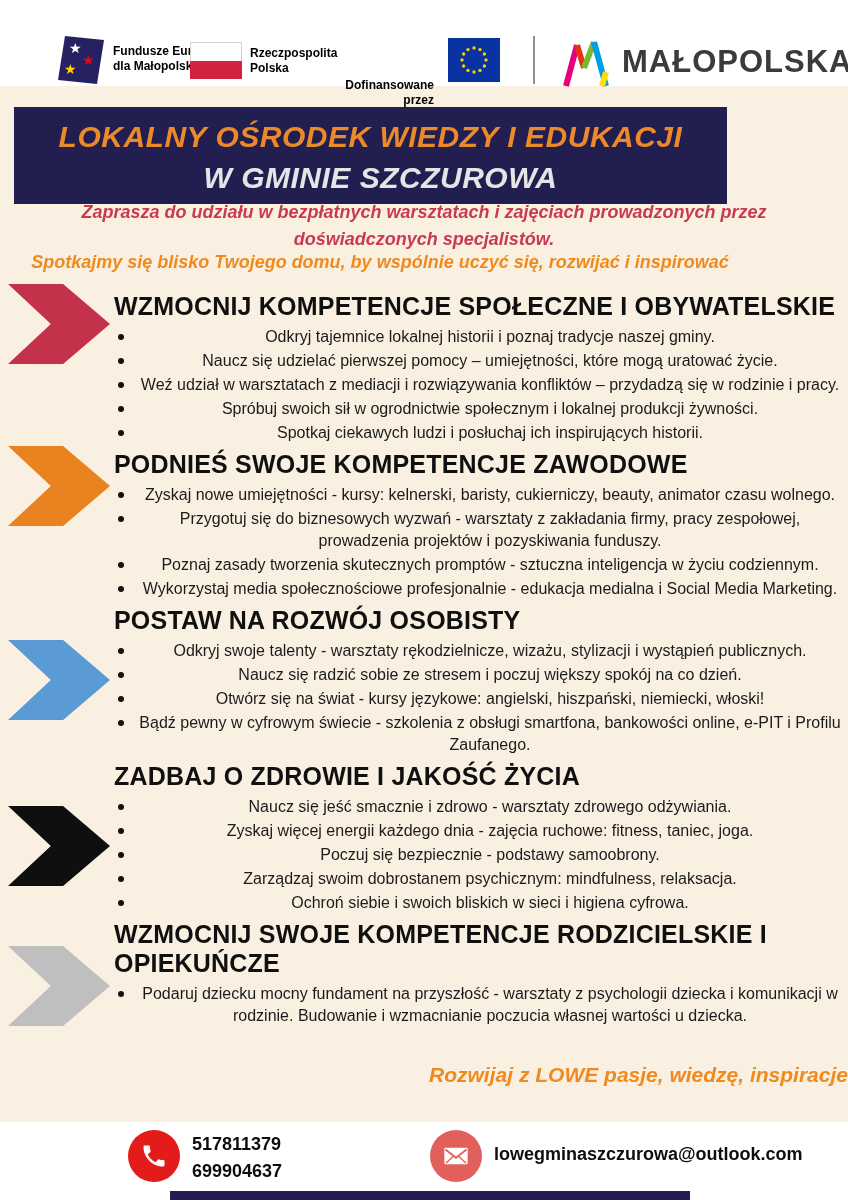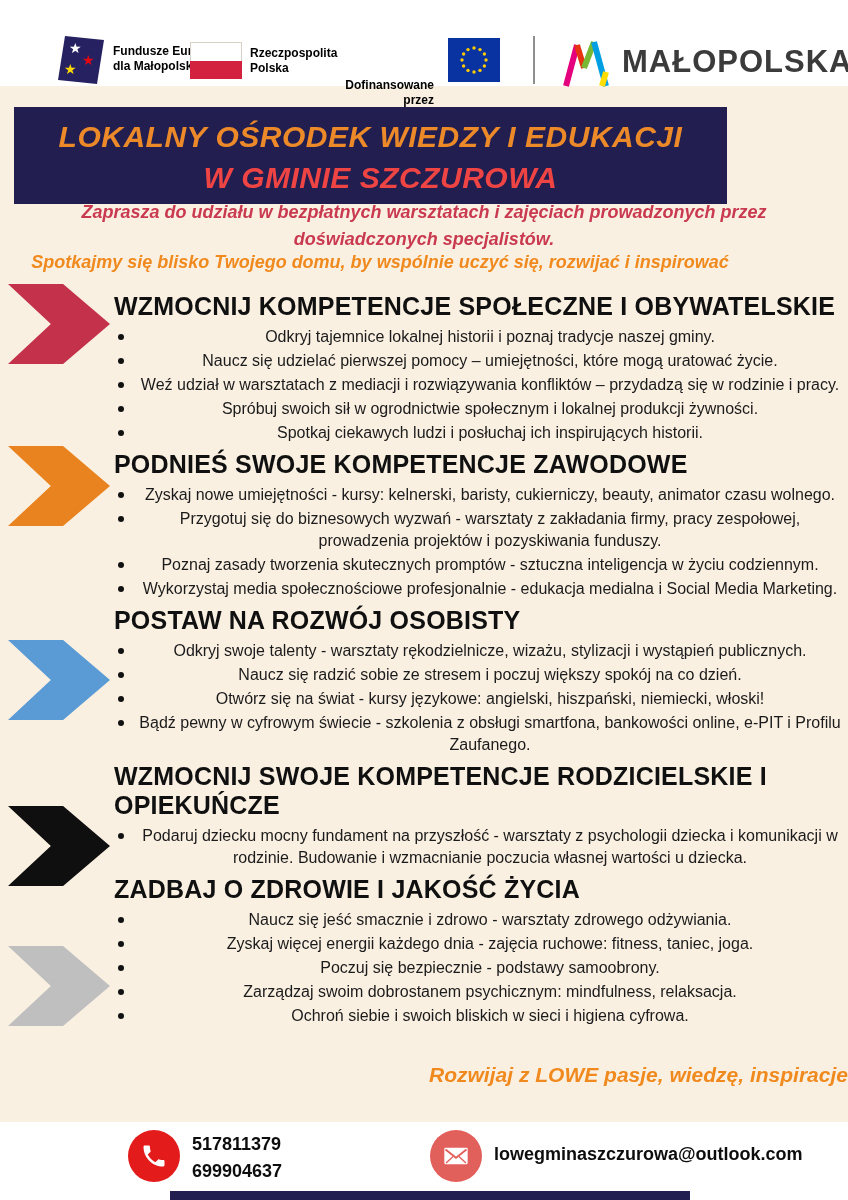--- a/index.html
+++ b/index.html
@@ -128,21 +128,21 @@
         <line x1="32" y1="4" x2="44" y2="48" stroke="#009FE3"></line>
         <line x1="40" y1="48" x2="44" y2="34" stroke="#FFDD00"></line>
       </g>
     </svg>
     <div class="m-word">MAŁOPOLSKA</div>
   </div>
 
   <div class="banner" style="background: rgb(34, 30, 80);">
     <div class="banner-inner">
       <div class="banner-line" style="color: rgb(236, 138, 42);">LOKALNY OŚRODEK WIEDZY I EDUKACJI</div>
-      <div class="banner-line" style="color: #ef4444; padding-left: 20px;">W GMINIE SZCZUROWA</div>
+      <div class="banner-line" style="color: #e5e5e5; padding-left: 20px;">W GMINIE SZCZUROWA</div>
     </div>
   </div>
 
   <div class="invite" style="color: rgb(201, 58, 80);">
     <div>Zaprasza do udziału w bezpłatnych warsztatach i zajęciach prowadzonych przez</div>
     <div>doświadczonych specjalistów.</div>
   </div>
   <div class="tagline" style="color: rgb(240, 138, 30);">Spotkajmy się blisko Twojego domu, by wspólnie uczyć się, rozwijać i inspirować</div>
 
   <div class="arrow arrow-1" style="background: rgb(196, 49, 75);"></div>
@@ -178,34 +178,34 @@
       <h2>POSTAW NA ROZWÓJ OSOBISTY</h2>
       <ul>
         <li>Odkryj swoje talenty - warsztaty rękodzielnicze, wizażu, stylizacji i wystąpień publicznych.</li>
         <li>Naucz się radzić sobie ze stresem i poczuj większy spokój na co dzień.</li>
         <li>Otwórz się na świat - kursy językowe: angielski, hiszpański, niemiecki, włoski!</li>
         <li>Bądź pewny w cyfrowym świecie - szkolenia z obsługi smartfona, bankowości online, e-PIT i Profilu Zaufanego.</li>
       </ul>
     </div>
 
     <div class="sec">
-      <h2>WZMOCNIJ SWOJE KOMPETENCJE RODZICIELSKIE I OPIEKUŃCZE</h2>
-      <ul>
-        <li>Podaruj dziecku mocny fundament na przyszłość - warsztaty z psychologii dziecka i komunikacji w rodzinie. Budowanie i wzmacnianie poczucia własnej wartości u dziecka.</li>
-      </ul>
-    </div>
-
-    <div class="sec">
       <h2>ZADBAJ O ZDROWIE I JAKOŚĆ ŻYCIA</h2>
       <ul>
         <li>Naucz się jeść smacznie i zdrowo - warsztaty zdrowego odżywiania.</li>
         <li>Zyskaj więcej energii każdego dnia - zajęcia ruchowe: fitness, taniec, joga.</li>
         <li>Poczuj się bezpiecznie - podstawy samoobrony.</li>
         <li>Zarządzaj swoim dobrostanem psychicznym: mindfulness, relaksacja.</li>
         <li>Ochroń siebie i swoich bliskich w sieci i higiena cyfrowa.</li>
+      </ul>
+    </div>
+
+    <div class="sec">
+      <h2>WZMOCNIJ SWOJE KOMPETENCJE RODZICIELSKIE I OPIEKUŃCZE</h2>
+      <ul>
+        <li>Podaruj dziecku mocny fundament na przyszłość - warsztaty z psychologii dziecka i komunikacji w rodzinie. Budowanie i wzmacnianie poczucia własnej wartości u dziecka.</li>
       </ul>
     </div>
 
   </div>
 
   <div class="closing" style="color: rgb(240, 138, 30);">Rozwijaj z LOWE pasje, wiedzę, inspiracje</div>
 
   <div class="badge badge-phone" style="background: rgb(227, 27, 27);">
     <svg width="28" height="28" viewBox="0 0 24 24">
       <path fill="#ffffff" d="M6.62 10.79c1.44 2.83 3.76 5.14 6.59 6.59l2.2-2.2c.27-.27.67-.36 1.02-.24 1.12.37 2.33.57 3.57.57.55 0 1 .45 1 1V20c0 .55-.45 1-1 1-9.39 0-17-7.61-17-17 0-.55.45-1 1-1h3.5c.55 0 1 .45 1 1 0 1.25.2 2.45.57 3.57.11.35.03.74-.25 1.02l-2.2 2.2z"></path>

